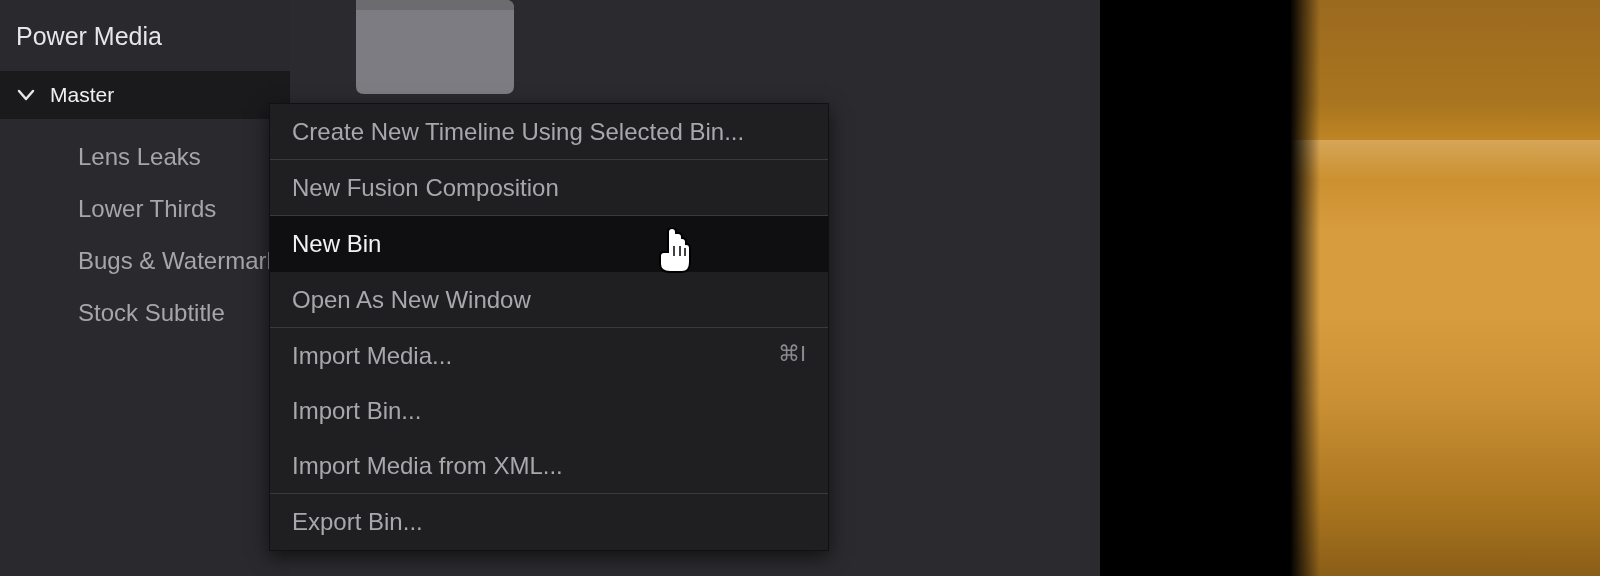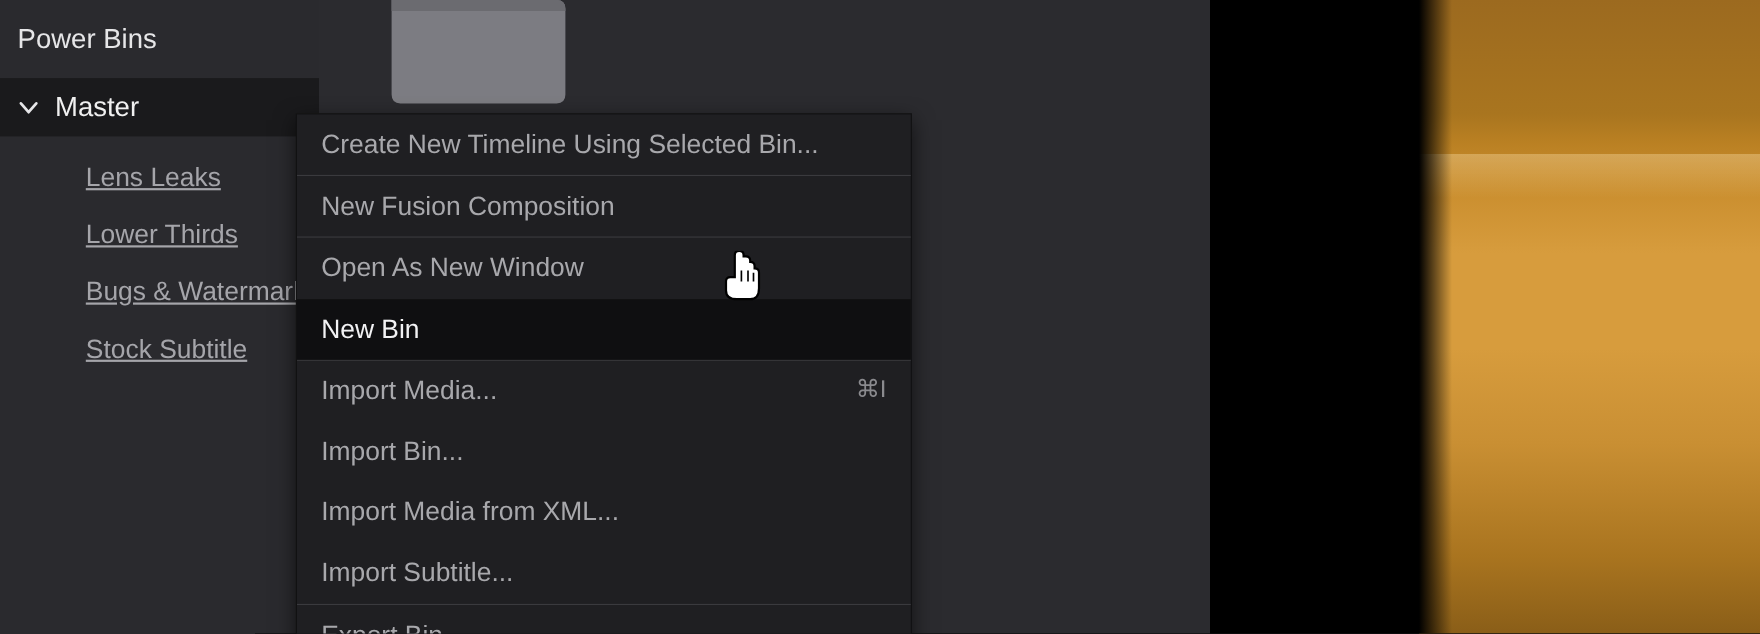--- a/index.html
+++ b/index.html
@@ -26,38 +26,37 @@
     padding: 22px 16px 20px 16px;
     font-size: 25px;
     color: #e6e6e8;
     font-weight: 400;
   }
   .sidebar-master {
     display: flex;
     align-items: center;
     background: #1a1a1c;
     padding: 12px 16px 12px 12px;
-    font-size: 25px;
+    font-size: 21px;
     color: #f0f0f0;
   }
   .sidebar-master .chev {
     width: 28px;
     display: inline-flex;
     justify-content: center;
   }
   .sidebar-children {
     padding-top: 12px;
   }
   .sidebar-child {
     padding: 12px 16px 12px 78px;
     font-size: 24px;
     color: #a5a5aa;
     white-space: nowrap;
     overflow: hidden;
-    text-decoration: underline;
   }
 
   
   .main {
     position: absolute;
     left: 290px;
     top: 0;
     right: 0;
     bottom: 0;
     background: #2b2b2f;
@@ -166,21 +165,21 @@
     width: 30px;
     background: linear-gradient(to right, #000, rgba(0,0,0,0));
   }
 </style>
 </head>
 <body>
 
 <div class="app">
 
   <div class="sidebar">
-    <div class="sidebar-header">Power Bins</div>
+    <div class="sidebar-header">Power Media</div>
 
     <div class="sidebar-master">
       <span class="chev">
         <svg width="20" height="20" viewBox="0 0 20 20">
             <path d="M3 6 L10 14 L17 6" fill="none" stroke="#e6e6e8" stroke-width="2.5" stroke-linecap="round" stroke-linejoin="round"></path>
           </svg>
       </span>
       <span style="margin-left:10px;">Master</span>
     </div>
 
@@ -206,40 +205,37 @@
     <div class="menu-item">
       <span>Create New Timeline Using Selected Bin...</span>
     </div>
     <div class="menu-divider"></div>
 
     <div class="menu-item">
       <span>New Fusion Composition</span>
     </div>
     <div class="menu-divider"></div>
 
-    <div class="menu-item">
-      <span>Open As New Window</span>
-    </div>
     <div class="menu-item highlight">
       <span>New Bin</span>
     </div>
+    <div class="menu-item">
+      <span>Open As New Window</span>
+    </div>
     <div class="menu-divider"></div>
 
     <div class="menu-item">
       <span>Import Media...</span>
       <span class="menu-shortcut">⌘I</span>
     </div>
     <div class="menu-item">
       <span>Import Bin...</span>
     </div>
     <div class="menu-item">
       <span>Import Media from XML...</span>
-    </div>
-    <div class="menu-item">
-      <span>Import Subtitle...</span>
     </div>
     <div class="menu-divider"></div>
 
     <div class="menu-item">
       <span>Export Bin...</span>
     </div>
 
   </div>
 
   <div class="cursor-pointer">

